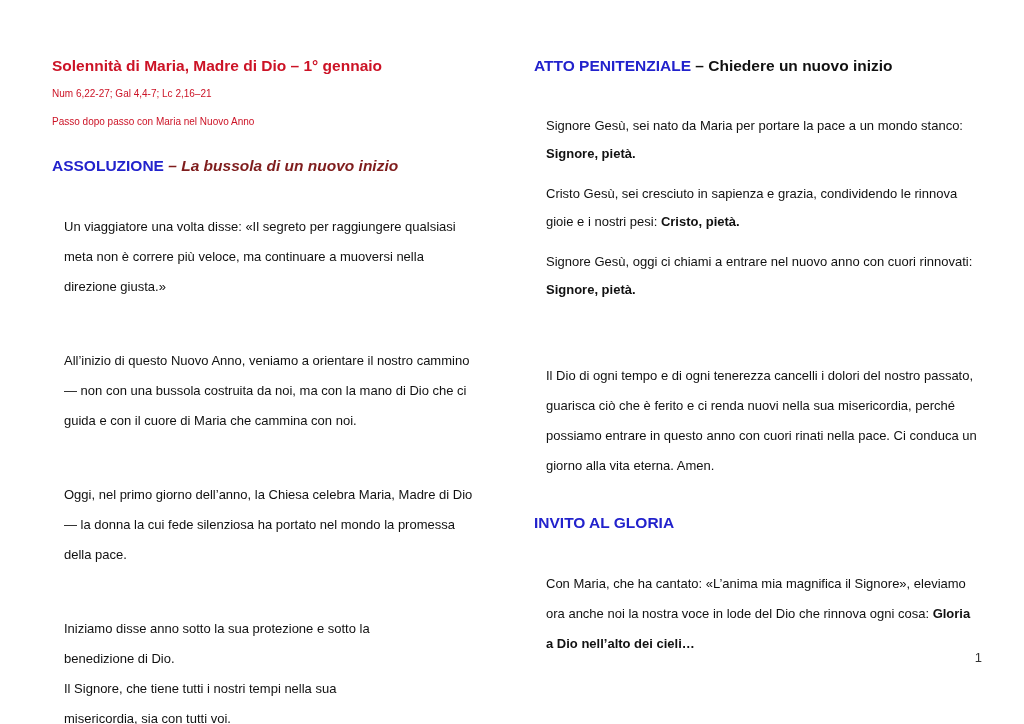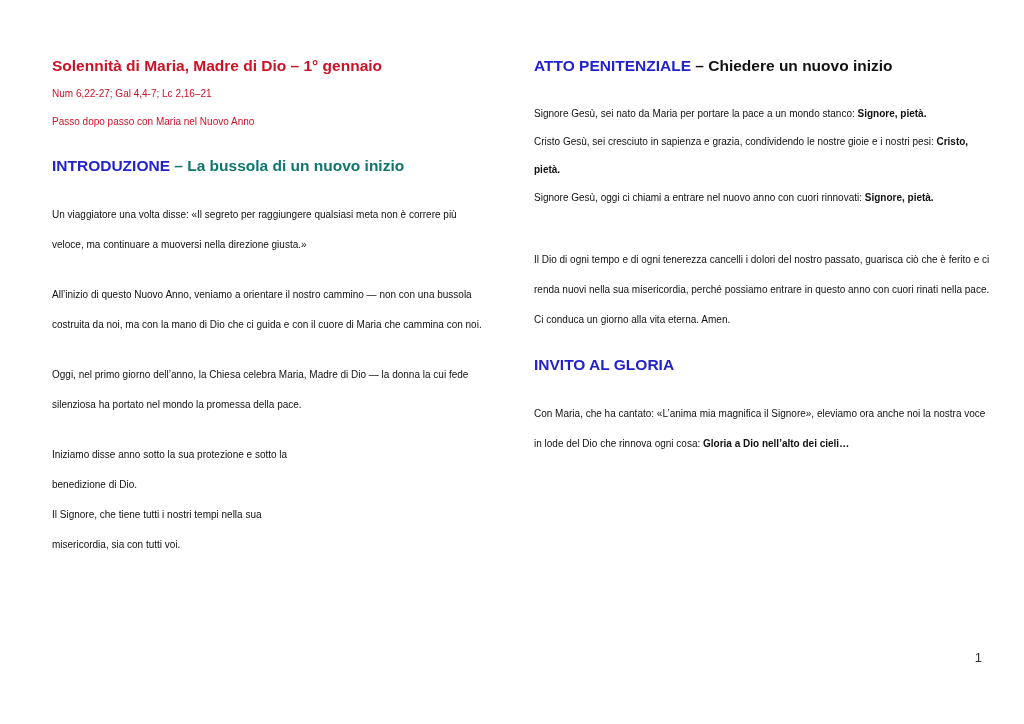--- a/index.html
+++ b/index.html
@@ -67,28 +67,29 @@
     white-space: nowrap;
   }
   .heading .kw {
     color: #2222CC;
     margin-top: 36px;
   }
   .heading .rest {
     color: #111111;
   }
   .heading.all-blue .rest {
-    color: #0f766e;
+    color: #7f1d1d;
+    font-style: italic;
   }
 
   .para {
-    font-size: 10px;
+    font-size: 13px;
     line-height: 30px;
     color: #111111;
-    margin: 0;
+    margin: 12px;
     text-align: left;
   }
   .para.tight {
     line-height: 28px;
   }
   .para b {
     font-weight: bold;
   }
 
   
@@ -117,21 +118,21 @@
 
       <div class="title-red">Solennità di Maria, Madre di Dio – 1° gennaio</div>
 
       <div class="sub-red">Num 6,22-27; Gal 4,4-7; Lc 2,16–21</div>
 
       <div class="sub-red">Passo dopo passo con Maria nel Nuovo Anno</div>
 
       <div class="gap-md"></div>
 
       <div class="heading all-blue">
-        <span class="kw">INTRODUZIONE</span><span class="rest"> – La bussola di un nuovo inizio</span>
+        <span class="kw">ASSOLUZIONE</span><span class="rest"> – La bussola di un nuovo inizio</span>
       </div>
 
       <div class="gap-lg"></div>
 
       <p class="para">Un viaggiatore una volta disse: «Il segreto per raggiungere qualsiasi meta non è correre più veloce, ma continuare a muoversi nella direzione giusta.»</p>
 
       <div class="gap-lg"></div>
 
       <p class="para">All’inizio di questo Nuovo Anno, veniamo a orientare il nostro cammino — non con una bussola costruita da noi, ma con la mano di Dio che ci guida e con il cuore di Maria che cammina con noi.</p>
 
@@ -156,21 +157,21 @@
         <span class="kw">ATTO PENITENZIALE</span><span class="rest"> – Chiedere un nuovo inizio</span>
       </div>
 
       <div class="gap-lg"></div>
 
       <p class="para tight">
         <span>Signore Gesù, sei nato da Maria per portare la pace a un mondo stanco: </span><b>Signore, pietà.</b>
       </p>
 
       <p class="para tight">
-        <span>Cristo Gesù, sei cresciuto in sapienza e grazia, condividendo le nostre gioie e i nostri pesi: </span><b>Cristo, pietà.</b>
+        <span>Cristo Gesù, sei cresciuto in sapienza e grazia, condividendo le rinnova gioie e i nostri pesi: </span><b>Cristo, pietà.</b>
       </p>
 
       <p class="para tight">
         <span>Signore Gesù, oggi ci chiami a entrare nel nuovo anno con cuori rinnovati: </span><b>Signore, pietà.</b>
       </p>
 
       <div class="gap-xl"></div>
 
 
       <div class="gap-sm"></div>

